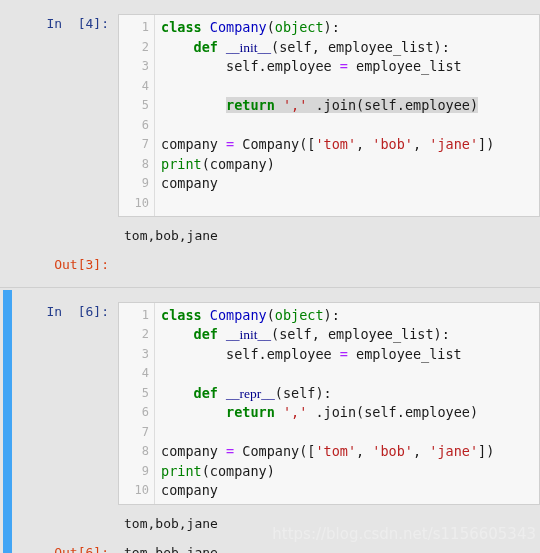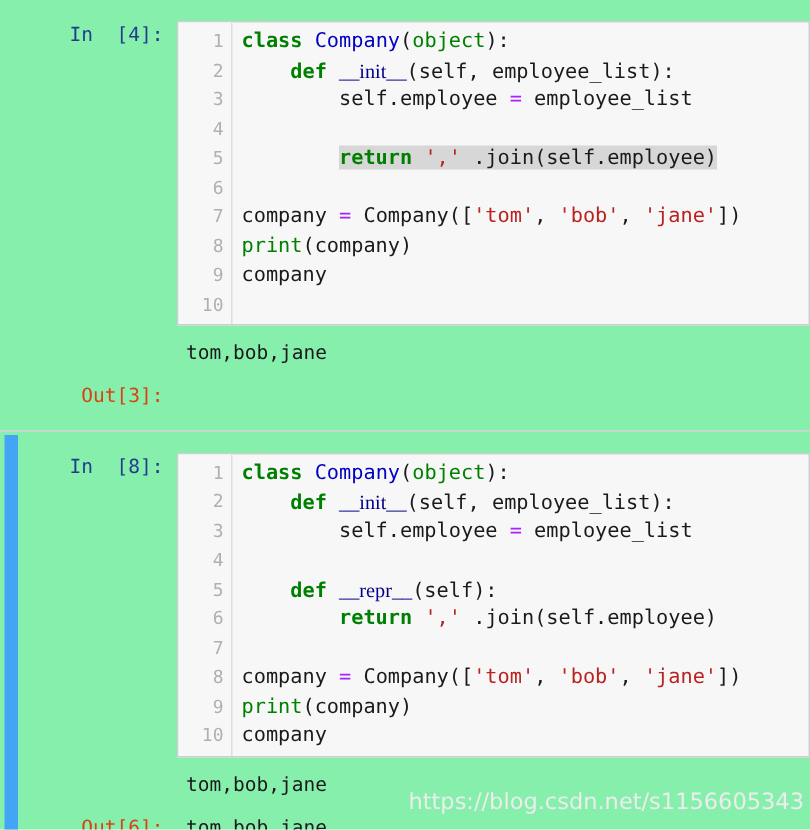--- a/index.html
+++ b/index.html
@@ -20,21 +20,21 @@
     width: 540px;
     height: 553px;
     background: #ffffff;
   }
 
   
   .cell {
     position: relative;
     width: 540px;
     box-sizing: border-box;
-    background: #86efac;
+    background: #e5e5e5;
     padding: 0;
   }
   .cell.selected {
     border-top: 1px solid #cfcfcf;
     border-bottom: 1px solid #cfcfcf;
   }
   .sel-bar {
     position: absolute;
     left: 3px;
     top: 2px;
@@ -191,21 +191,21 @@
       <div class="prompt out">Out[3]:</div>
     </div>
 
     <div style="height:12px"></div>
   </div>
 
   <div class="cell selected" style="padding-top:14px;">
     <div class="sel-bar"></div>
 
     <div class="input-row">
-      <div class="prompt">In  [8]:</div>
+      <div class="prompt">In  [6]:</div>
       <div class="codearea">
         <div class="gutter">
           <div>1</div>
           <div>2</div>
           <div>3</div>
           <div>4</div>
           <div>5</div>
           <div>6</div>
           <div>7</div>
           <div>8</div>

